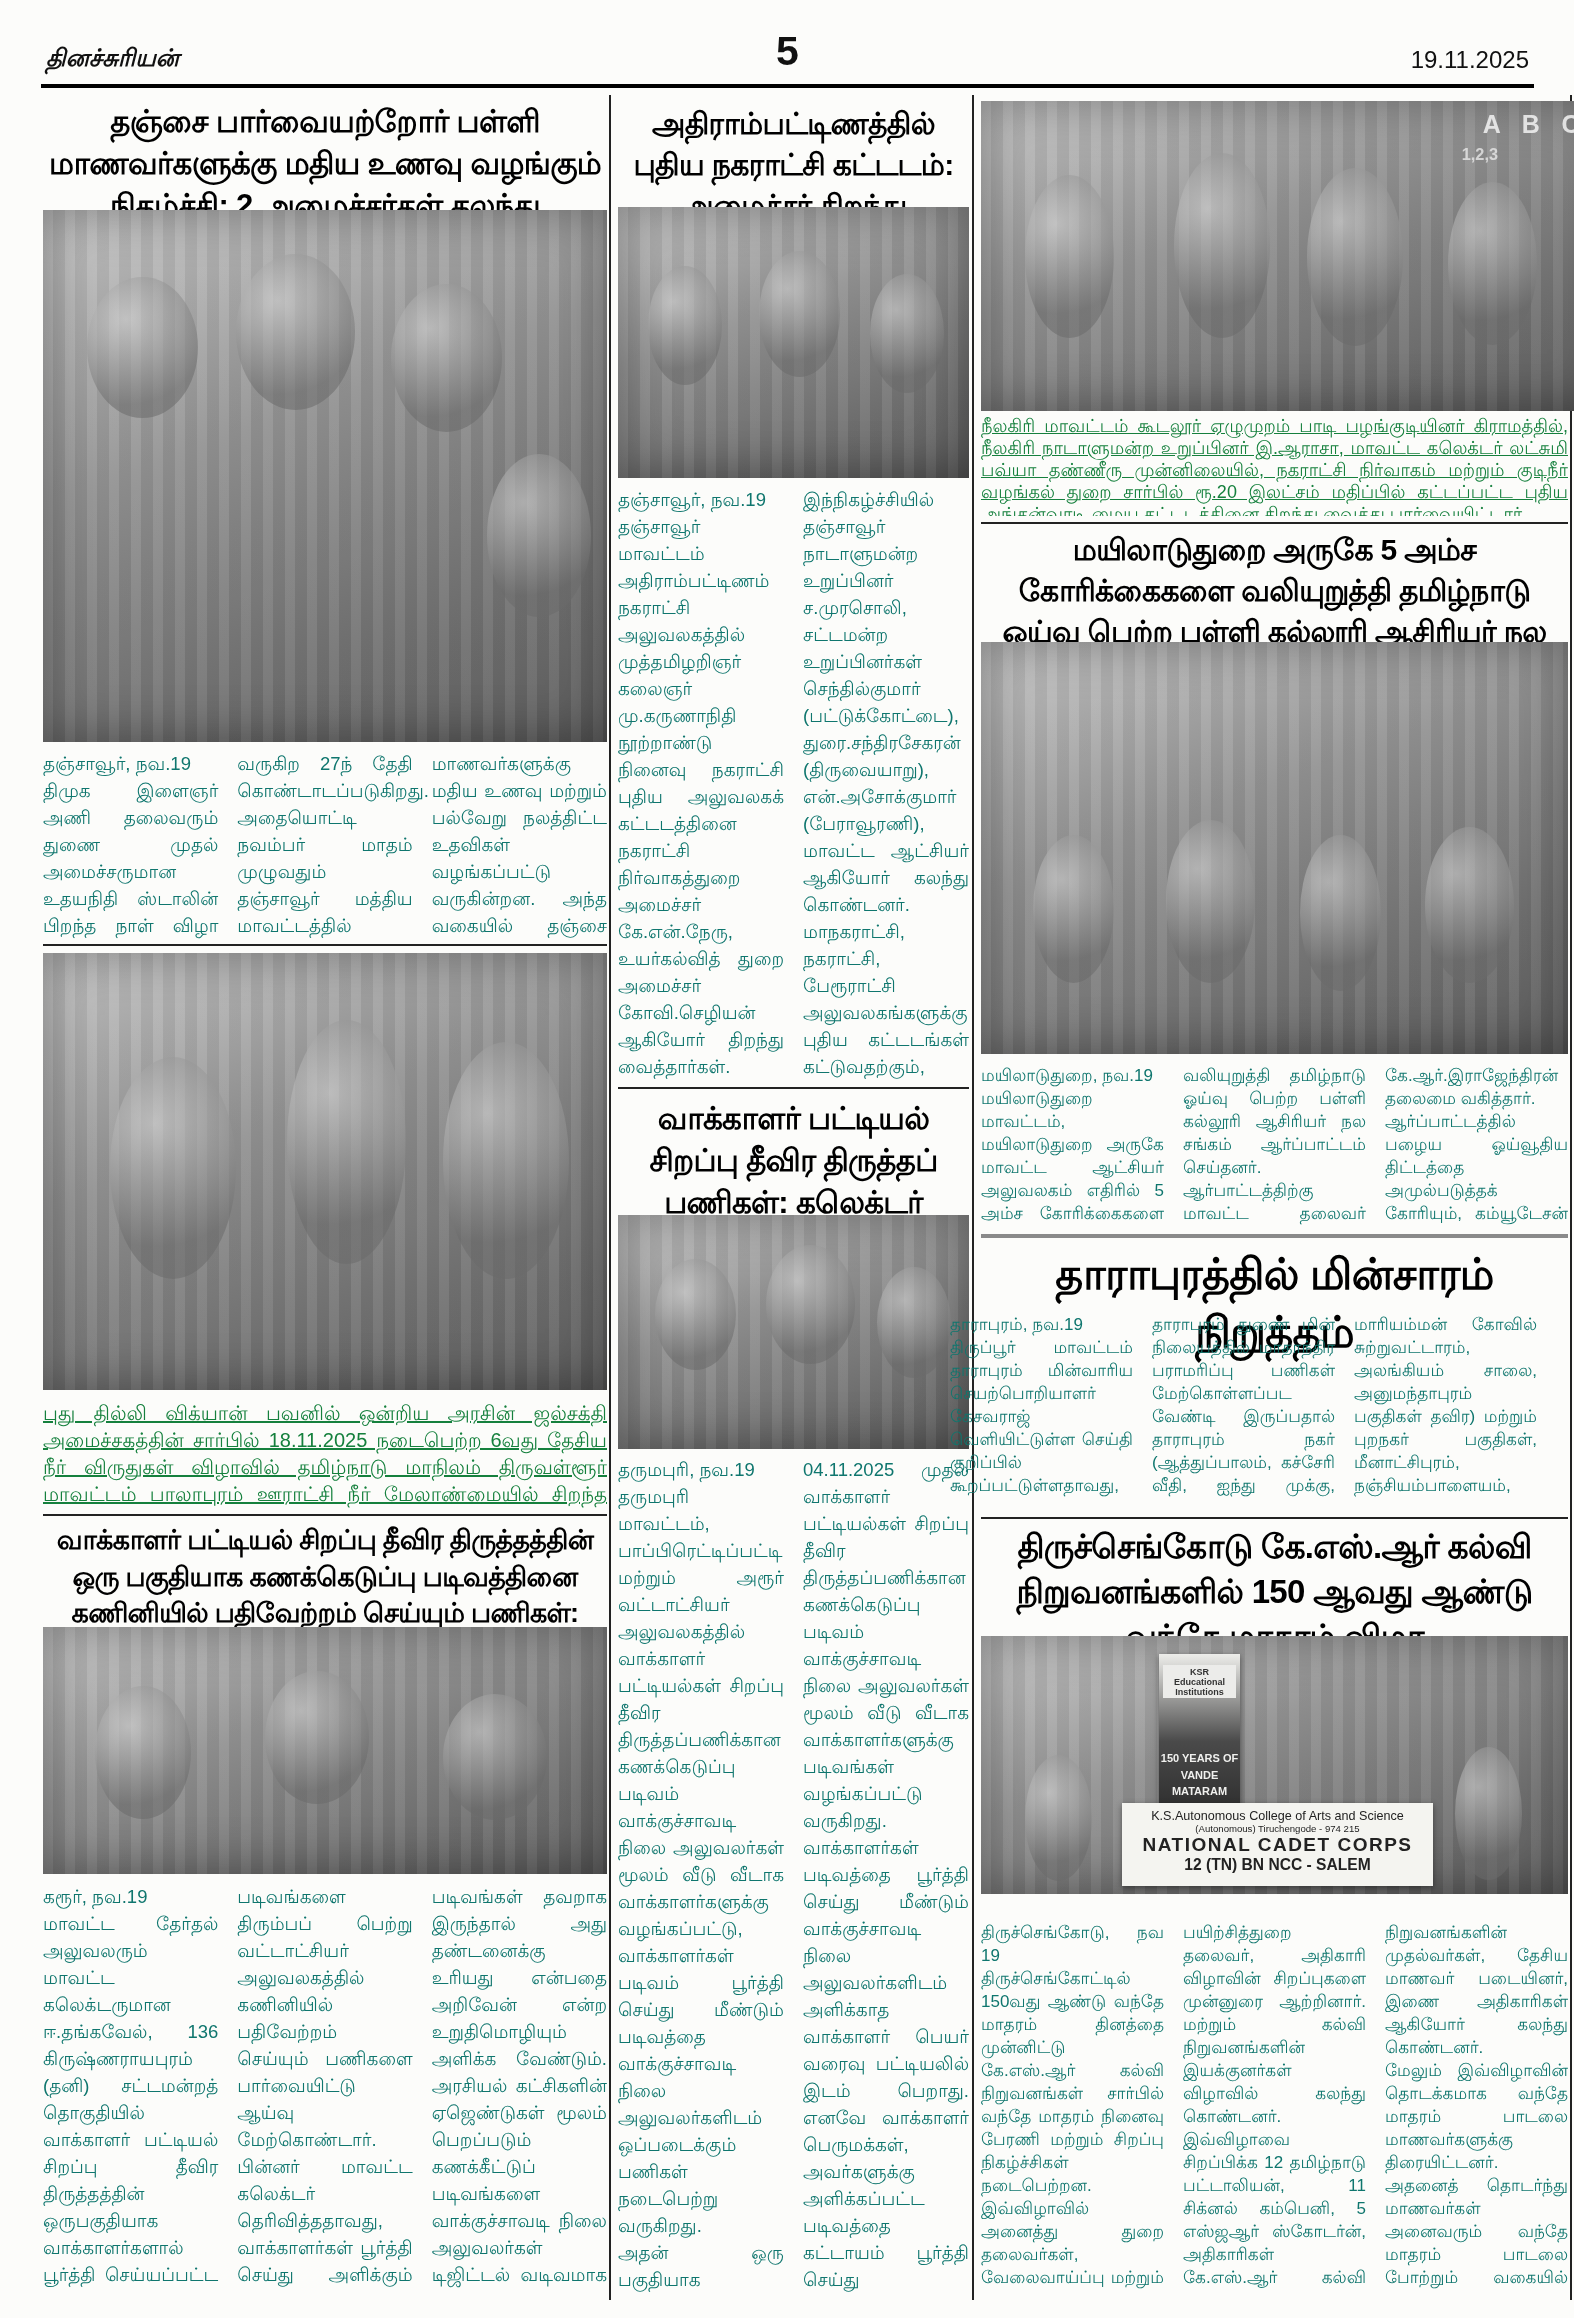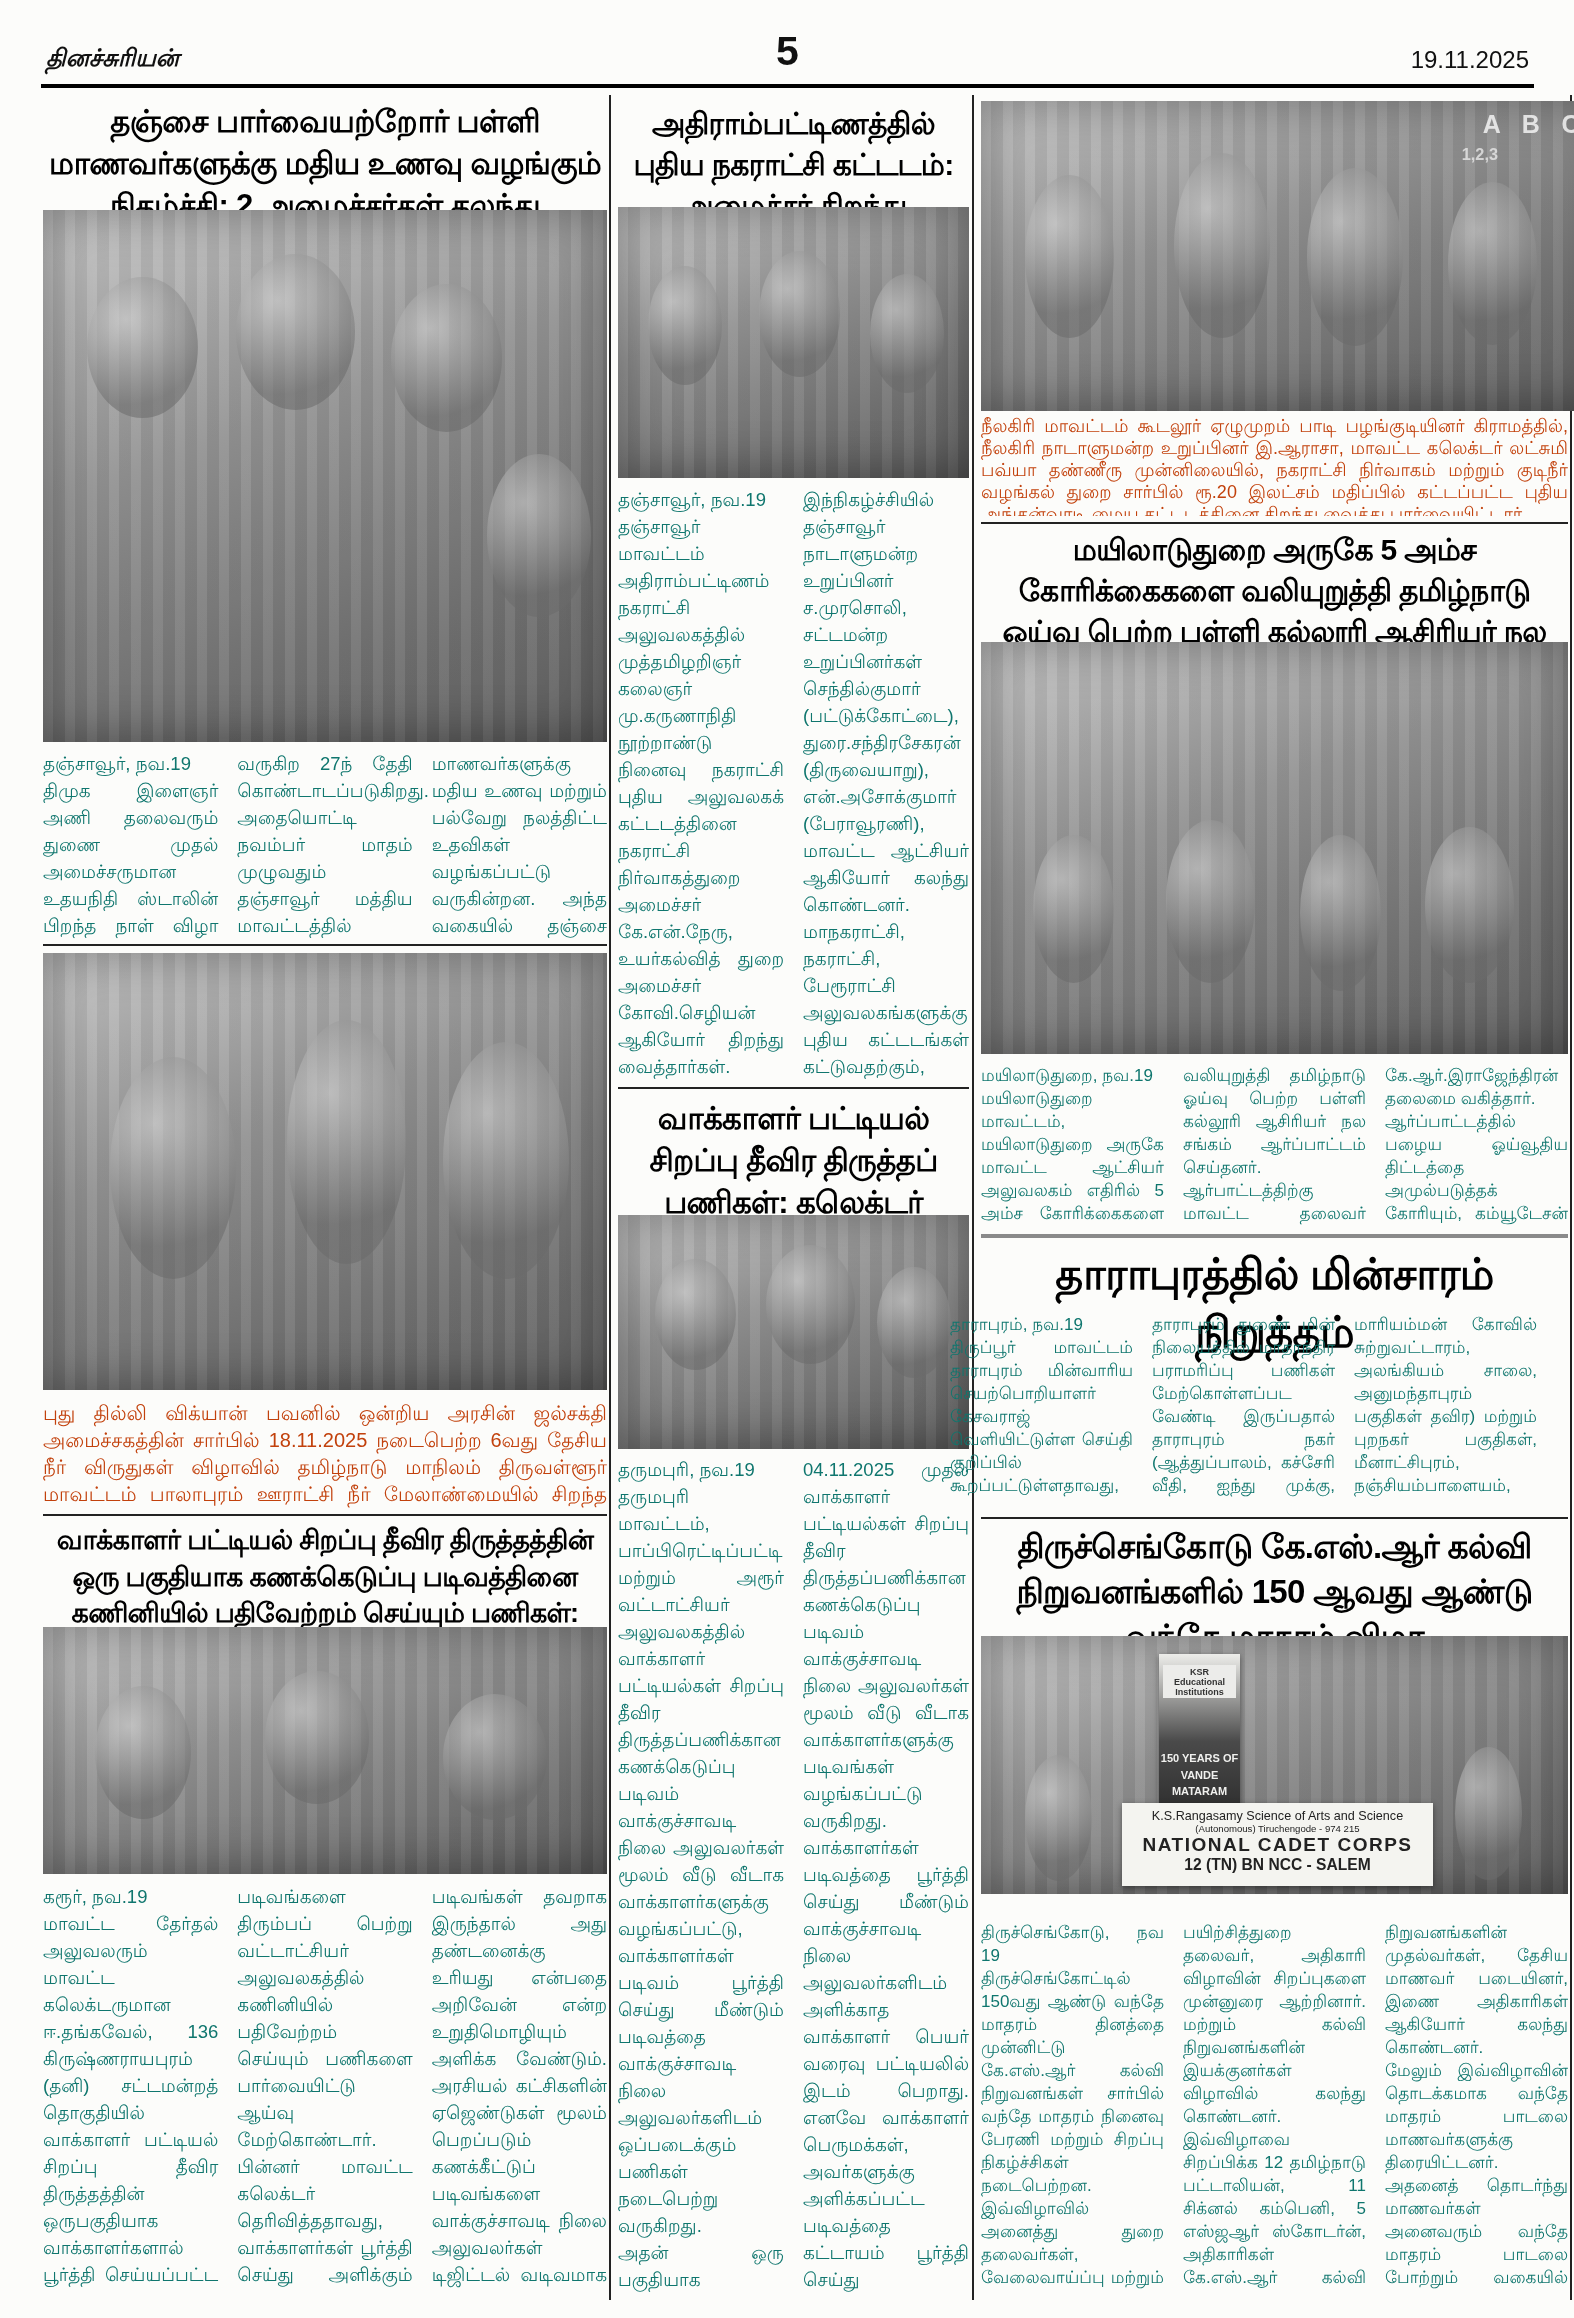--- a/index.html
+++ b/index.html
@@ -16,21 +16,21 @@
   .photo{position:absolute;background:
       repeating-linear-gradient(90deg,rgba(255,255,255,.06) 0 10.4px,rgba(0,0,0,.05) 10.4px 22px),
       linear-gradient(160deg,#c6c6c6,#939393 40%,#787878 70%,#5e5e5e);
       box-shadow:inset 0 0 52px rgba(0,0,0,.38);}
   .photo .blob{position:absolute;border-radius:50%;background:radial-gradient(circle at 35% 30%,#d8d8d8,#6a6a6a 70%);opacity:.55;}
   .body-text{position:absolute;text-align:justify;white-space:pre-line;overflow:hidden;color:#0f766e;}
   .cols-3{column-count:3;column-gap:19px;}
   .cols-2{column-count:2;column-gap:19px;}
   .fs-body{font-size:18.5px;line-height:27px;}
   .fs-body-sm{font-size:17px;line-height:23px;}
-  .caption{position:absolute;font-size:20px;line-height:27px;text-align:justify;overflow:hidden;color:#c2410c;}
+  .caption{position:absolute;font-size:20px;line-height:27px;text-align:justify;overflow:hidden;color:#15803d;text-decoration:underline;}
   .caption.sm{font-size:18px;line-height:22px;}
   .banner{position:absolute;background:#f4f4f0;color:#222;text-align:center;
           box-shadow:0 1.5px 6px rgba(0,0,0,.45);}
   .banner .b2{font-size:12.6px;}
   .banner .b3{font-size:19px;font-weight:bold;letter-spacing:1.5px;}
   .banner .b4{font-size:15.6px;font-weight:bold;}
   .tallbanner{position:absolute;background:linear-gradient(180deg,#ededea,#4a4a4a 55%,#2e2e2e);
           color:#f0f0ee;text-align:center;padding-top:11px;box-shadow:0 1.5px 6px rgba(0,0,0,.5);}
   .tallbanner .t1{font-size:15px;font-weight:bold;color:#333;background:#ececea;margin:0 4.4px;padding:1.5px 0;}
   .tallbanner .t2{font-size:11px;font-weight:bold;margin-top:111px;line-height:1.5;}
@@ -160,21 +160,21 @@
 
   <div class="headline" style="left:981px;top:1525px;width:587px;font-size:33px;">திருச்செங்கோடு கே.எஸ்.ஆர் கல்வி நிறுவனங்களில் 150 ஆவது ஆண்டு வந்தே மாதரம் விழா</div>
 
   <div class="photo" style="left:981px;top:1636px;width:587px;height:258px;">
     <div class="tallbanner" style="left:178px;top:18px;width:81px;height:148px;">
       <div class="t1" style="font-size:9px;">KSR Educational Institutions</div>
       <div class="t2" style="margin-top:52px;">150 YEARS OF VANDE MATARAM</div>
       <div class="t3">COMMEMORATION RALLY 07 NOV 2025</div>
     </div>
     <div class="banner" style="left:141px;top:167px;width:311px;height:77px;padding-top:6px;">
-      <div class="b2">K.S.Rangasamy Science of Arts and Science</div>
+      <div class="b2">K.S.Autonomous College of Arts and Science</div>
       <div class="b2" style="font-size:9.6px;">(Autonomous)  Tiruchengode - 974 215</div>
       <div class="b3">NATIONAL CADET CORPS</div>
       <div class="b4">12 (TN) BN NCC - SALEM</div>
     </div>
     <span class="blob" style="left:44px;top:119px;width:67px;height:126px;"></span>
     <span class="blob" style="left:474px;top:111px;width:67px;height:133px;"></span>
   </div>
 
   <div class="body-text cols-3 fs-body-sm" style="left:981px;top:1901px;width:587px;height:370px;margin-top:20px;">திருச்செங்கோடு, நவ 19
 திருச்செங்கோட்டில் 150வது ஆண்டு வந்தே மாதரம் தினத்தை முன்னிட்டு கே.எஸ்.ஆர் கல்வி நிறுவனங்கள் சார்பில் வந்தே மாதரம் நினைவு பேரணி மற்றும் சிறப்பு நிகழ்ச்சிகள் நடைபெற்றன. இவ்விழாவில் அனைத்து துறை தலைவர்கள், வேலைவாய்ப்பு மற்றும் பயிற்சித்துறை தலைவர், அதிகாரி விழாவின் சிறப்புகளை முன்னுரை ஆற்றினார். மற்றும் கல்வி நிறுவனங்களின் இயக்குனர்கள் விழாவில் கலந்து கொண்டனர்.

